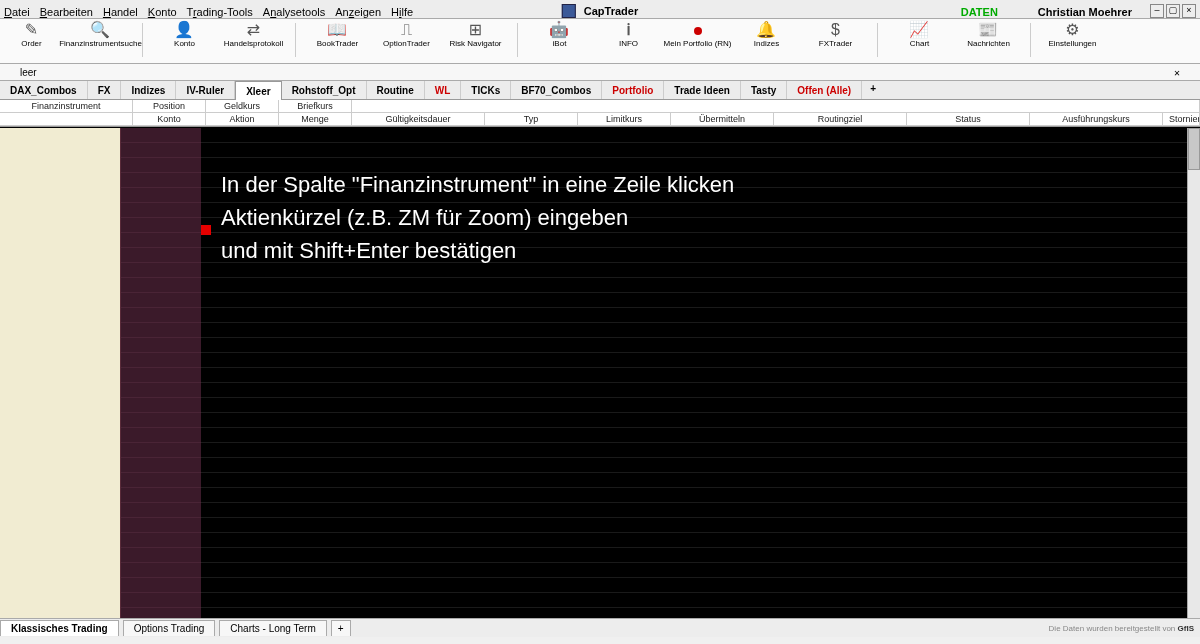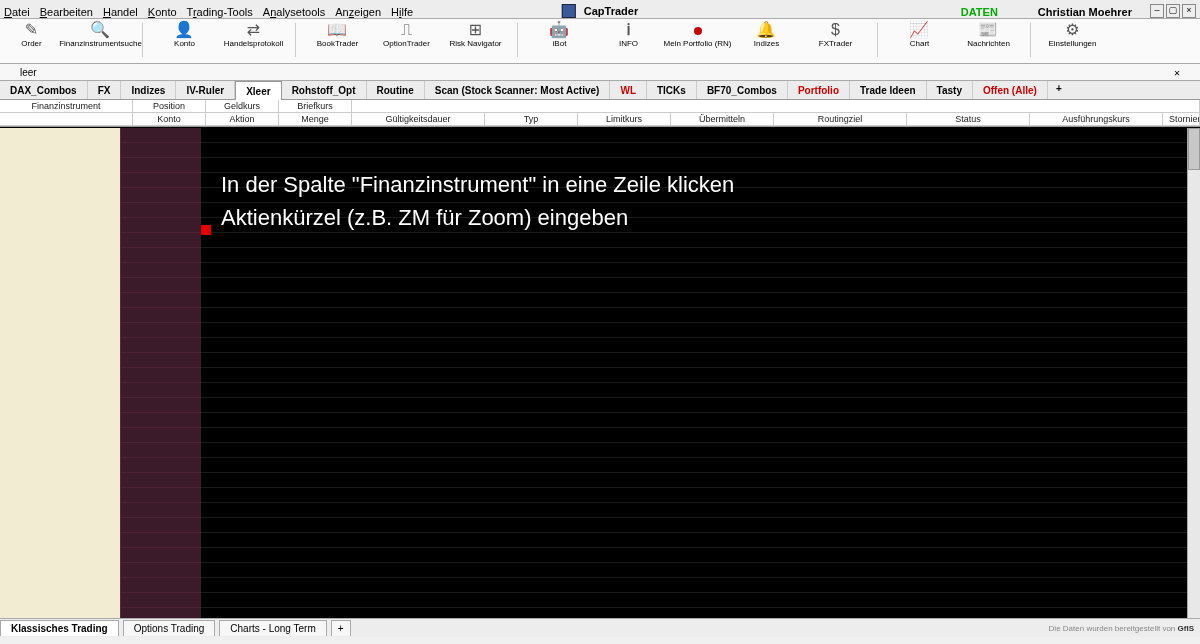--- a/index.html
+++ b/index.html
@@ -156,21 +156,20 @@
 </div>
 
 <div class="tabs">
   <div class="tab">DAX_Combos</div>
   <div class="tab">FX</div>
   <div class="tab">Indizes</div>
   <div class="tab">IV-Ruler</div>
   <div class="tab active">Xleer</div>
   <div class="tab">Rohstoff_Opt</div>
   <div class="tab">Routine</div>
-  <div class="tab">Scan (Stock Scanner: Most Active)</div>
   <div class="tab red">WL</div>
   <div class="tab">TICKs</div>
   <div class="tab">BF70_Combos</div>
   <div class="tab red">Portfolio</div>
   <div class="tab">Trade Ideen</div>
   <div class="tab">Tasty</div>
   <div class="tab red">Offen (Alle)</div>
   <div class="plus">+</div>
 </div>
 
@@ -206,20 +205,21 @@
   <div class="col-right">
     <div class="stripes"></div>
     <div class="overlay">
       <div class="arrow">
         <div class="arrow-shape">
             <div class="shaft"></div>
           </div>
       </div>
       <div>In der Spalte "Finanzinstrument" in eine Zeile klicken</div>
       <div>Aktienkürzel (z.B. ZM für Zoom) eingeben</div>
+      <div>und mit Shift+Enter bestätigen</div>
     </div>
   </div>
   <div class="scroll-track">
     <div class="scroll-thumb"></div>
   </div>
 </div>
 
 <div class="bottom-tabs">
   <div class="btab active">Klassisches Trading</div>
   <div class="btab">Options Trading</div>

